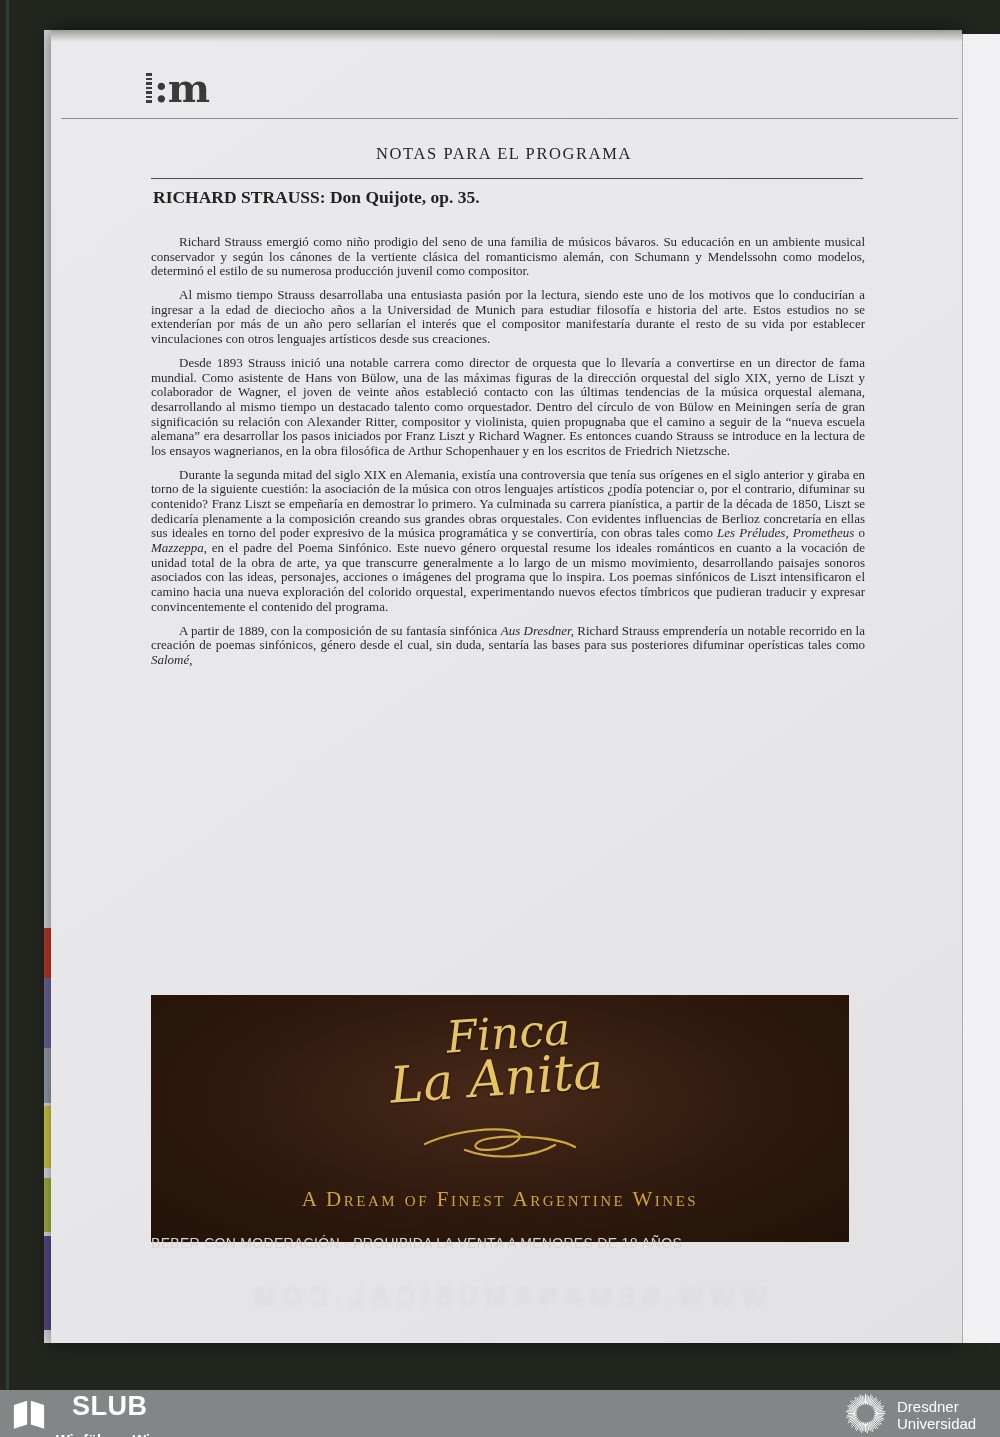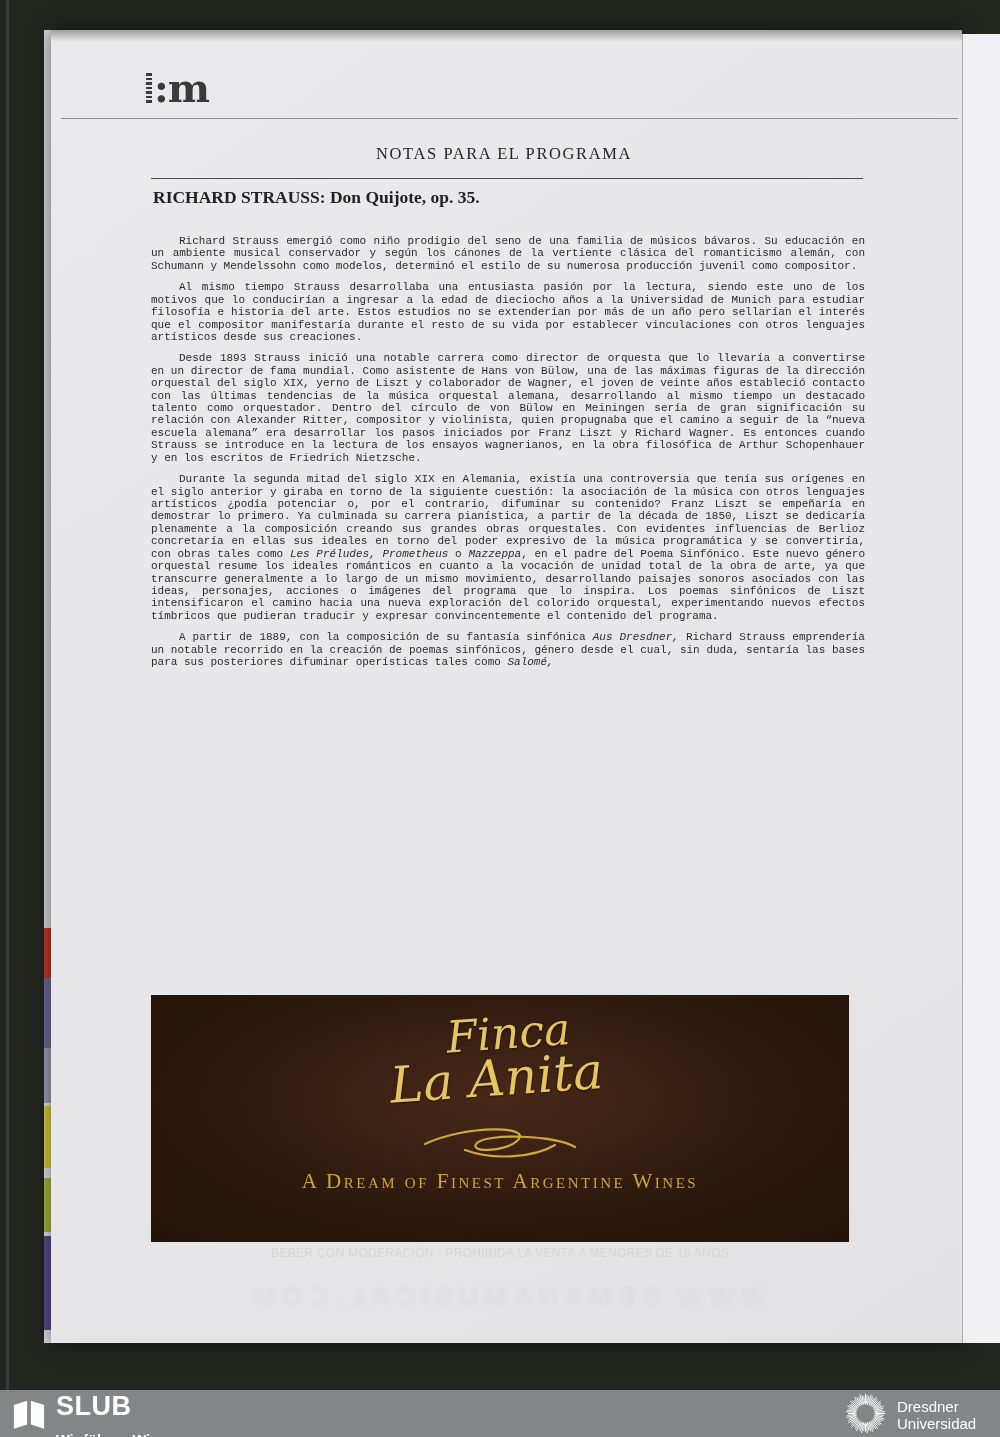--- a/index.html
+++ b/index.html
@@ -45,49 +45,49 @@
 
   .section-header { position:absolute; left:100px; top:114px; width:712px; text-align:center;
     font-size:16.5px; letter-spacing:1.6px; color:#26262a; padding-right:6px; }
   .rule-section { position:absolute; left:100px; top:148px; width:712px; height:1px; background:#4c4c50; }
 
   .doc-title { position:absolute; left:102px; top:157px; font-size:17.5px; font-weight:bold; color:#222; }
   .doc-subtitle { position:absolute; left:102px; top:178px; font-size:17px; font-weight:bold;
     font-style:italic; color:#222; }
 
   .body-text { position:absolute; left:100px; top:205px; width:714px; }
-  .para { text-align:justify; text-indent:28px; font-size:11px; line-height:1.13;
-    color:#2b2b2b; margin-bottom:9px; hyphens:auto;font-family:Liberation Mono, monospace; -webkit-hyphens:auto; }
+  .para { text-align:justify; text-indent:28px; font-size:13px; line-height:1.13;
+    color:#2b2b2b; margin-bottom:9px; hyphens:auto; -webkit-hyphens:auto; }
   .para i { font-style:italic; }
 
   
   .ghost { position:absolute; left:100px; top:1252px; width:712px; text-align:center;
     font-family:"Liberation Sans", sans-serif; font-weight:bold; font-size:27px; letter-spacing:6px;
     color:#5f7183; opacity:.055; filter:blur(2px); transform:scaleX(-1); }
 
   
   .ad { position:absolute; left:100px; top:965px; width:698px; height:247px;
     background:radial-gradient(ellipse at 50% 42%, #48291a 0%, #2d190d 58%, #231208 100%); }
   .ad-brand { position:absolute; left:0; right:0; top:18px; text-align:center;
     font-family:"DejaVu Serif", serif; font-style:italic; color:#e6c463;
     text-shadow:0 1px 2px rgba(0,0,0,.6); transform:rotate(-4deg); }
   .ad-brand .l1 { display:block; font-size:44px; line-height:.95; margin-right:-20px; }
   .ad-brand .l2 { display:block; font-size:50px; line-height:.95; margin-left:-10px; }
   .ad-flourish { position:absolute; left:0; right:0; top:128px; text-align:center; }
-  .ad-tagline { position:absolute; left:0; right:0; top:174px; text-align:center;
+  .ad-tagline { position:absolute; left:0; right:0; top:192px; text-align:center;
     font-variant:small-caps; font-size:21px; letter-spacing:2.5px; color:#cfa43c; }
-  .ad-legal { position:absolute; left:0; right:0; top:240px; text-align:center;
-    font-family:"Liberation Sans", sans-serif; font-size:12px; letter-spacing:.3px; color:#d9d4cd;margin-top:11px; }
+  .ad-legal { position:absolute; left:0; right:0; top:240px; 
+    font-family:"Liberation Sans", sans-serif; font-size:14px; letter-spacing:.3px; color:#d9d4cd; }
 
   
   .footer { position:absolute; left:0; top:1390px; width:1000px; height:47px; background:#838687; }
   .slub { position:absolute; left:12px; top:3px; display:flex; cursor:pointer; }
   .slub-icon { margin-top:6px; }
   .slub-words { margin-left:10px; font-family:"Liberation Sans", sans-serif; color:#fff; }
-  .slub-name { font-size:27px; font-weight:bold; line-height:1; letter-spacing:.5px; }
+  .slub-name { font-size:27px; font-weight:bold; line-height:1; letter-spacing:.5px;margin-left:16px; }
   .slub-tagline { font-size:14.5px; font-weight:bold; margin-top:12px; }
 
   .phil { position:absolute; left:843px; top:1px; display:flex; align-items:center; cursor:pointer; }
   .phil-words { margin-left:9px; font-family:"Liberation Sans", sans-serif; color:#ffffff;
     font-size:15px; line-height:1.1; }
 </style>
 </head>
 <body>
 
 <div class="stage">

